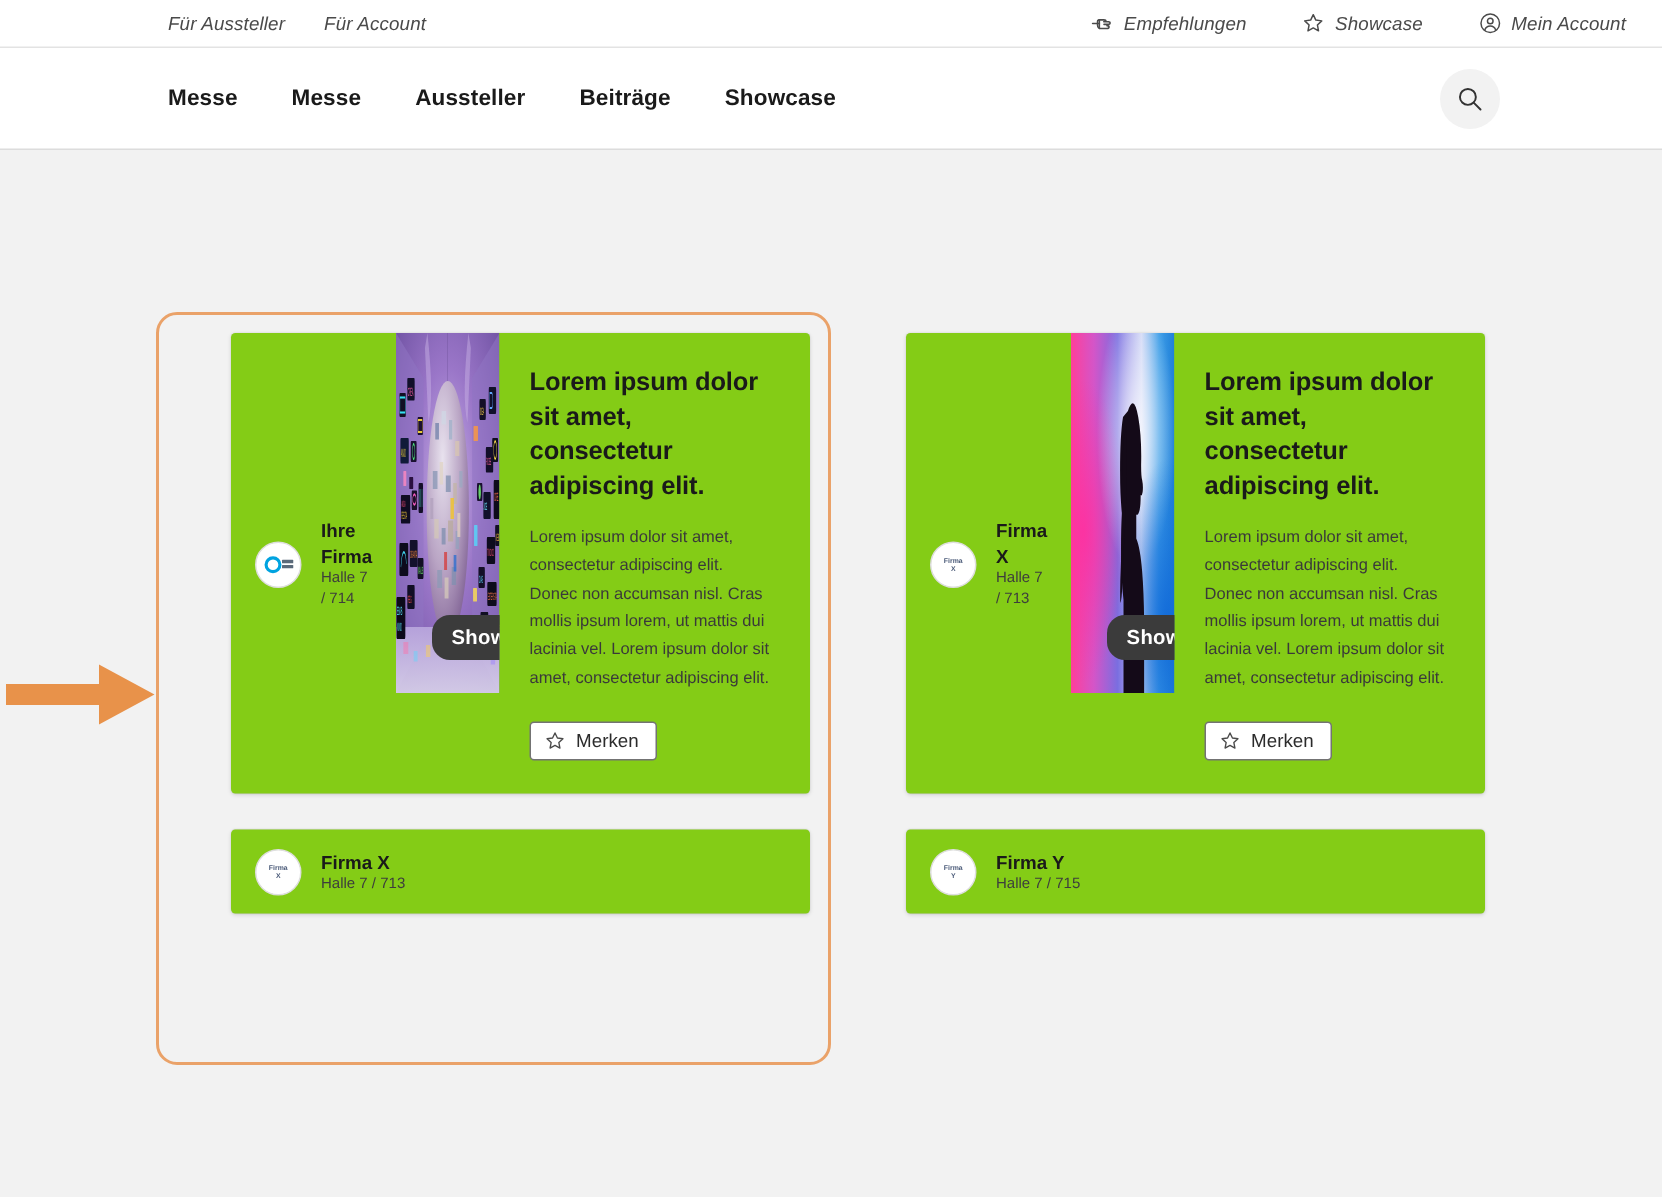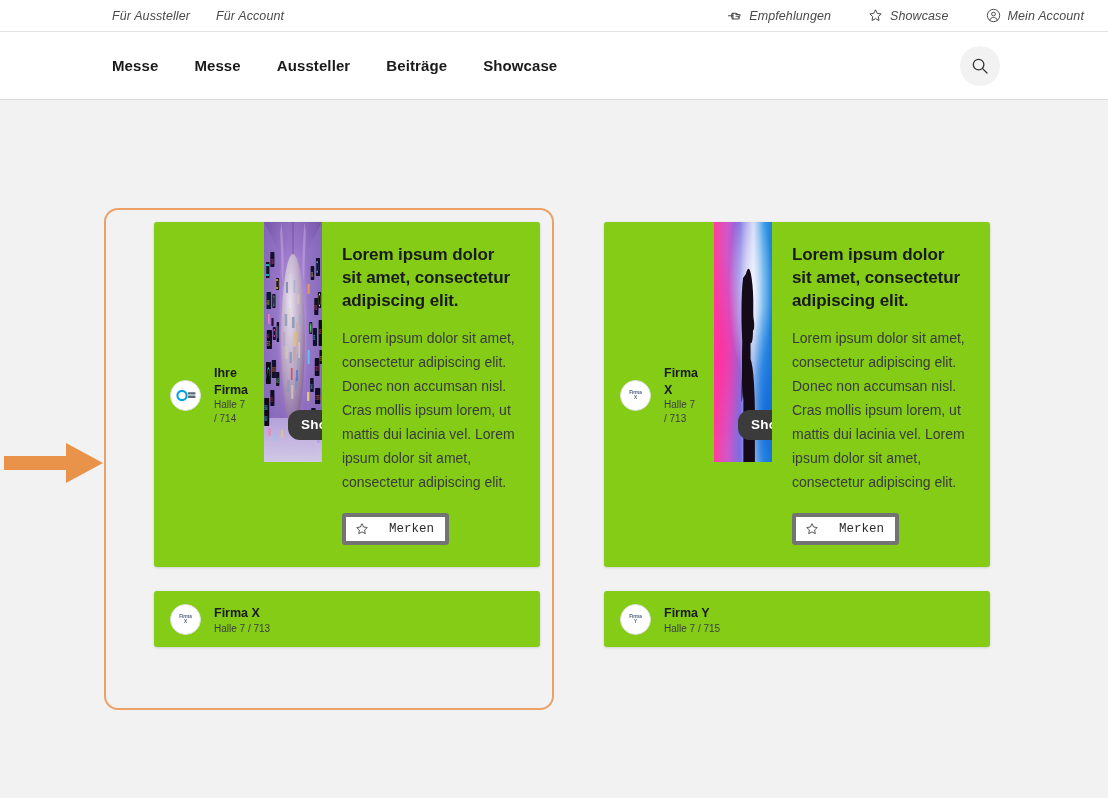--- a/index.html
+++ b/index.html
@@ -161,37 +161,37 @@
   .card-body { padding: 22px 24px 22px 20px; }
   .card-title {
     font-size: 17px;
     font-weight: bold;
     color: #1a1a1a;
     line-height: 1.35;
     margin-bottom: 13px;
     letter-spacing: -.1px;
   }
   .card-text {
-    font-size: 14px;
+    font-size: 11px;
     color: #3a3a3a;
     line-height: 1.72;
     margin-bottom: 19px;
   }
   .merken-btn {
     display: inline-flex;
     align-items: center;
-    gap: 20px;
-    border: 4px solid #737373;
+    gap: 7px;
+    border: 1px solid #737373;
     border-radius: 3px;
     background: #fff;
     padding: 5px 11px 5px 9px;
     font-size: 12.5px;
     color: #2b2b2b;
     cursor: pointer;
-    font-family: Liberation Mono, monospace;
+    font-family: Liberation Sans, sans-serif;
   }
   .merken-btn svg { width: 14px; height: 14px; display:block; }
 
   
   .art { position: absolute; inset: 0; width: 100%; height: 100%; }
   .art svg { display: block; width: 100%; height: 100%; }
 </style>
 </head>
 <body>
 

